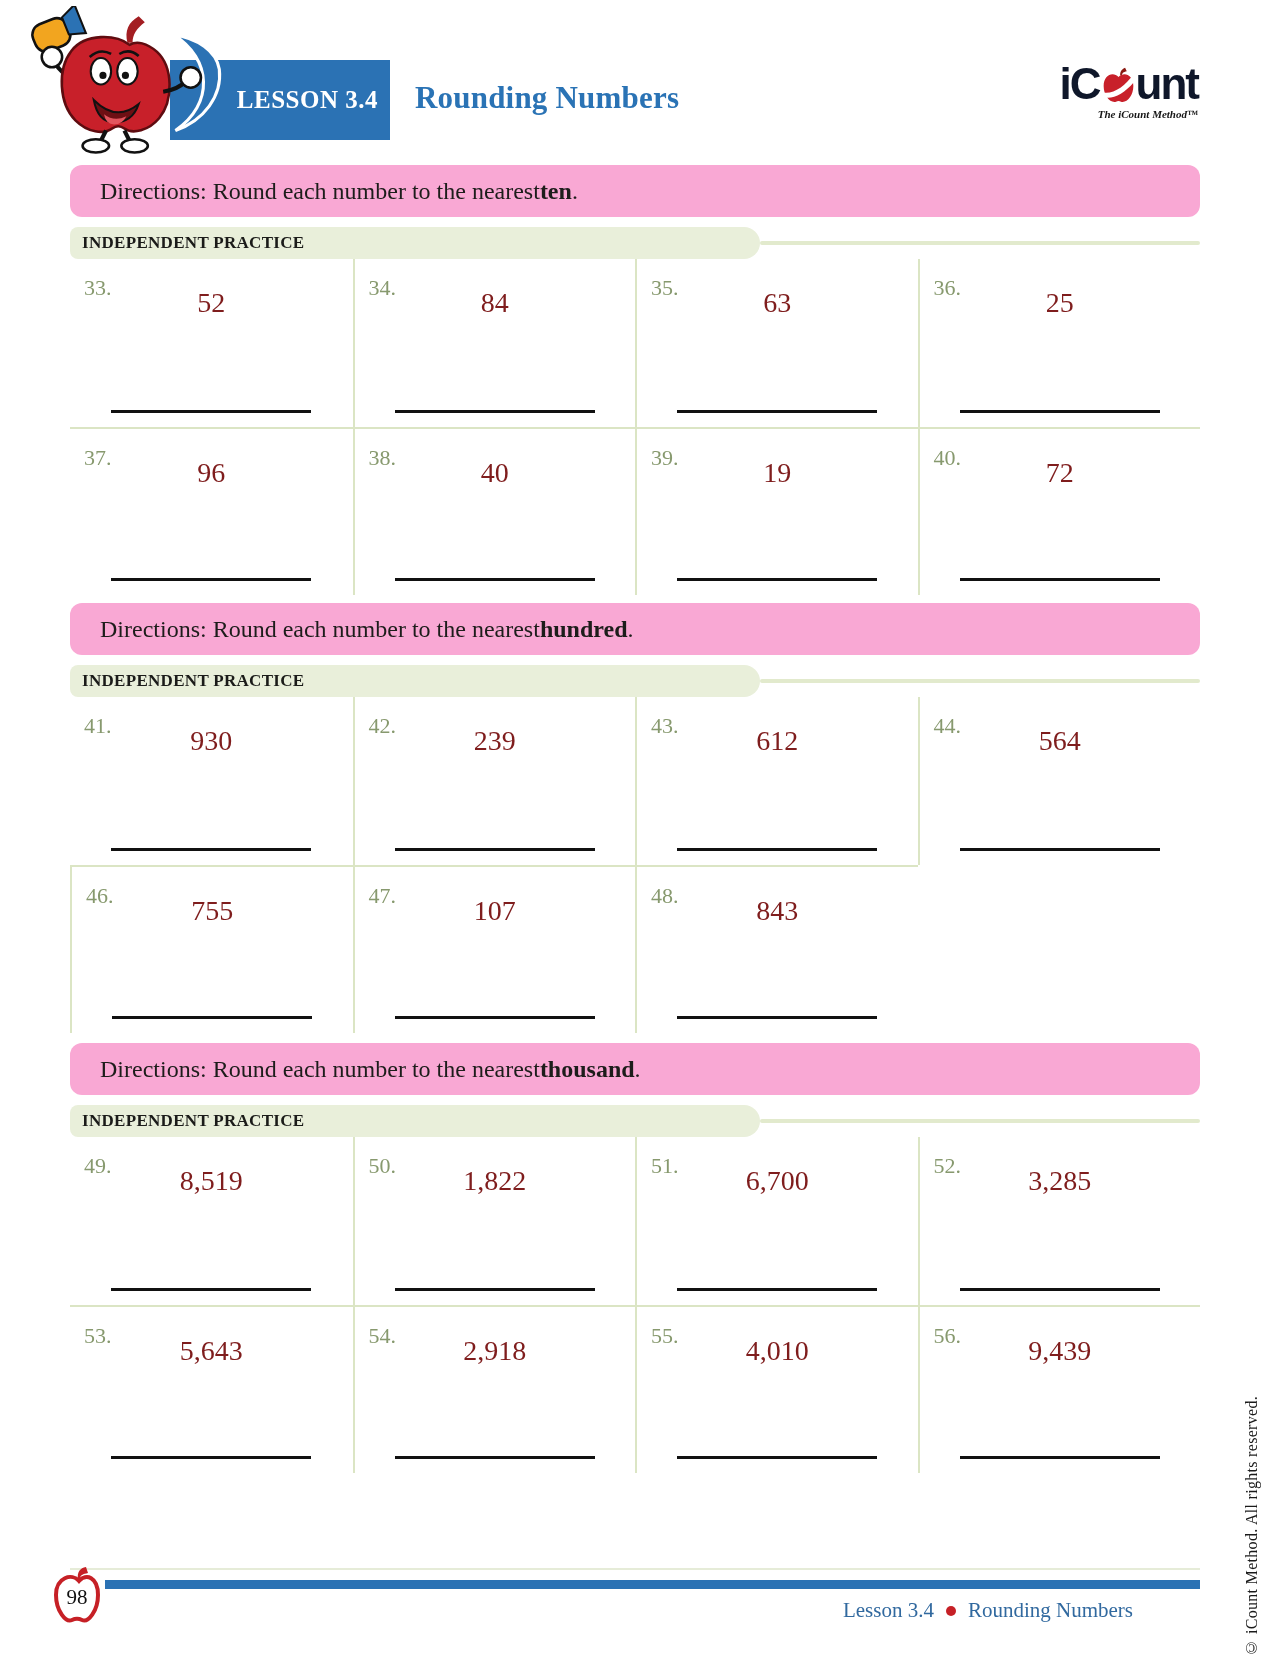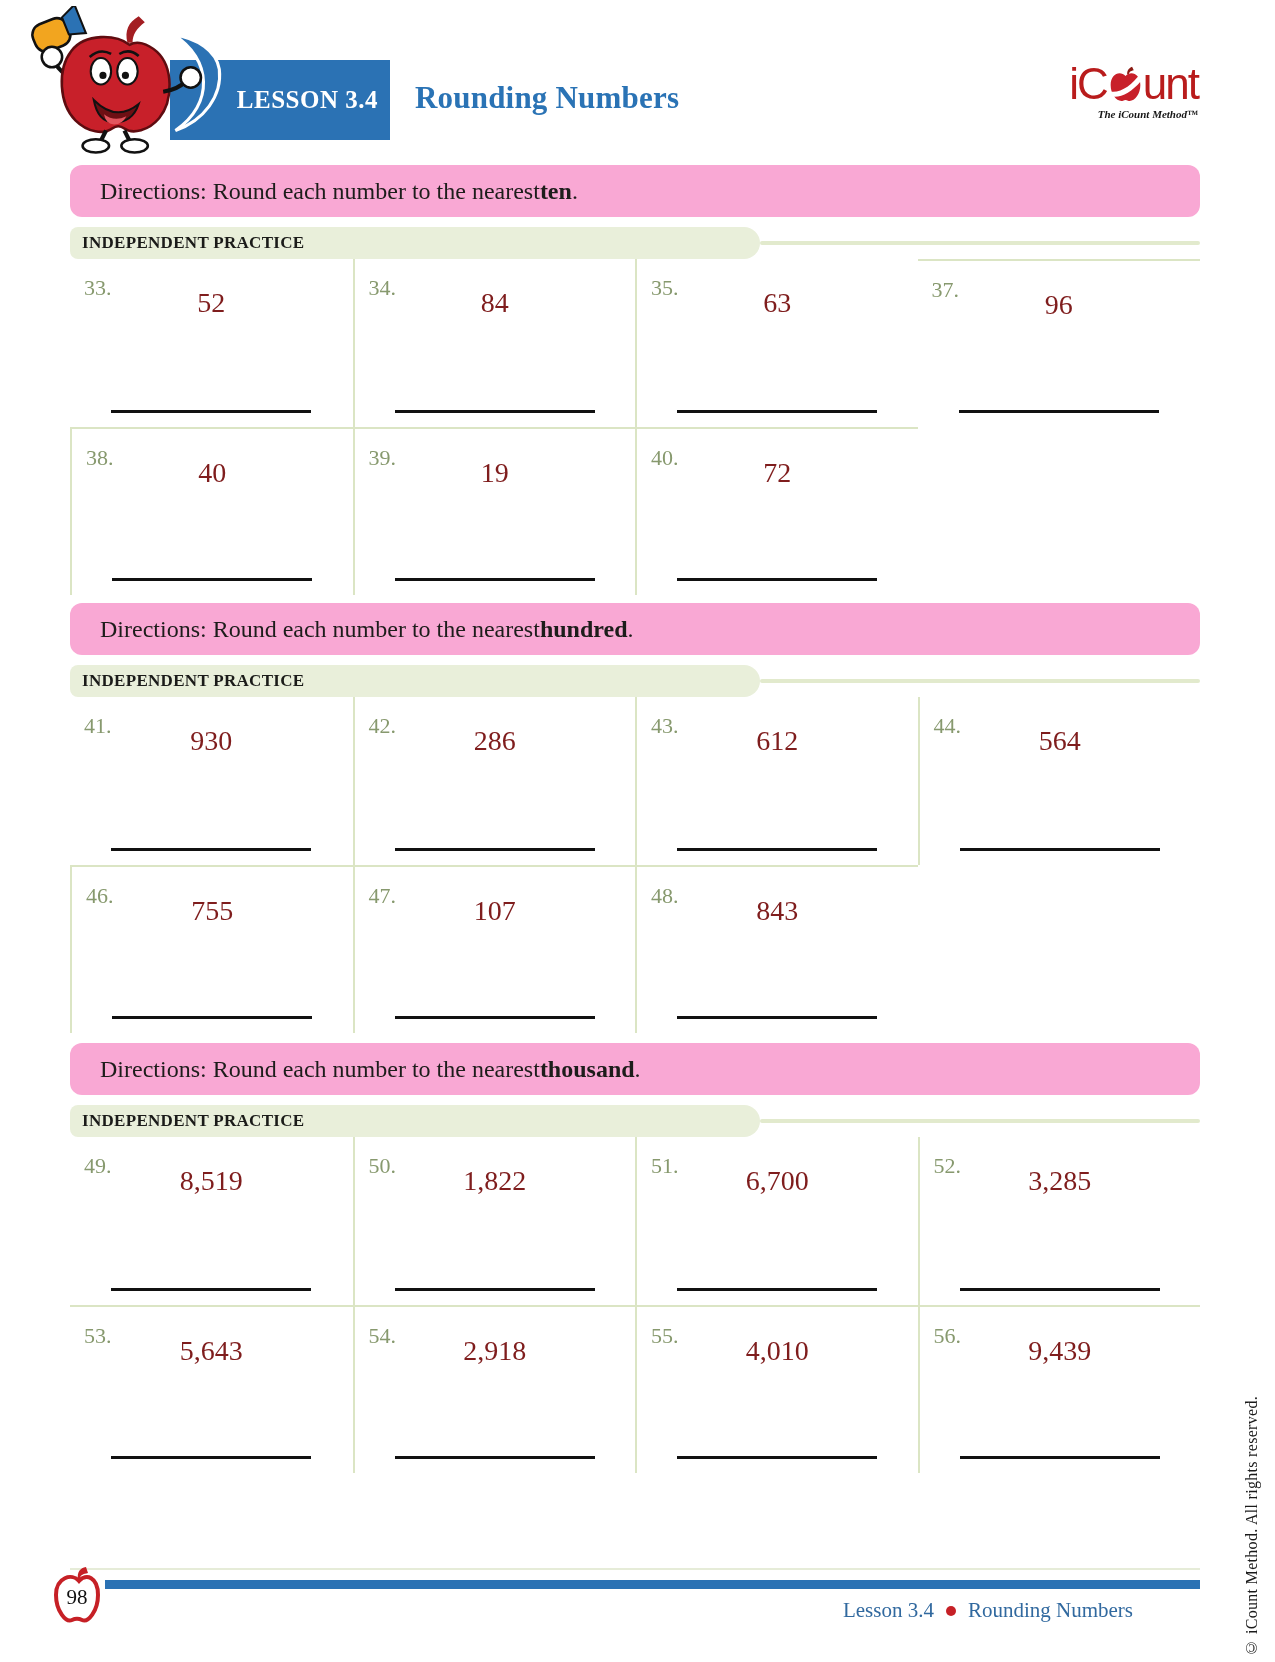--- a/index.html
+++ b/index.html
@@ -18,22 +18,22 @@
   }
   .lesson-banner span {
     color:#ffffff; font-weight:bold; font-size:25px; letter-spacing:0.5px; padding-right:12px;
   }
   .page-title {
     position:absolute; left:415px; top:80px; font-size:31px; font-weight:bold;
     color:#2a73b5; letter-spacing:0.2px;
   }
   .brand { position:absolute; right:77px; top:62px; text-align:right; }
   .brand-word {
-    font-family:"Liberation Sans", sans-serif; font-weight:normal; font-size:44px;
-    letter-spacing:-2px; color:#b91c1c; display:flex; align-items:flex-start; line-height:1;
+    font-family:"Liberation Sans", sans-serif; font-weight:bold; font-size:44px;
+    letter-spacing:-2px; color:#0f172a; display:flex; align-items:center; line-height:1;
   }
   .brand-apple { width:33px; height:38px; margin:4px 1px 0 2px; }
   .brand-tagline {
     font-size:11px; font-style:italic; font-weight:bold; color:#161616; margin-top:2px;
     font-family:"Liberation Serif", serif;
   }
 
   
   .content { margin:0 75px 0 70px; }
   .directions-bar {
@@ -154,20 +154,25 @@
         <div class="cell">
             <span class="pnum">34.</span>
             <span class="pval">84</span>
             <div class="blank"></div>
           </div>
         <div class="cell">
             <span class="pnum">35.</span>
             <span class="pval">63</span>
             <div class="blank"></div>
           </div>
+        <div class="cell">
+            <span class="pnum">36.</span>
+            <span class="pval">25</span>
+            <div class="blank"></div>
+          </div>
         <div class="cell c0 r1">
             <span class="pnum">37.</span>
             <span class="pval">96</span>
             <div class="blank"></div>
           </div>
         <div class="cell r1">
             <span class="pnum">38.</span>
             <span class="pval">40</span>
             <div class="blank"></div>
           </div>
@@ -195,21 +200,21 @@
         <div class="ip-line"></div>
       </div>
       <div class="grid">
         <div class="cell c0">
             <span class="pnum">41.</span>
             <span class="pval">930</span>
             <div class="blank"></div>
           </div>
         <div class="cell">
             <span class="pnum">42.</span>
-            <span class="pval">286</span>
+            <span class="pval">239</span>
             <div class="blank"></div>
           </div>
         <div class="cell">
             <span class="pnum">43.</span>
             <span class="pval">612</span>
             <div class="blank"></div>
           </div>
         <div class="cell">
             <span class="pnum">44.</span>
             <span class="pval">564</span>

